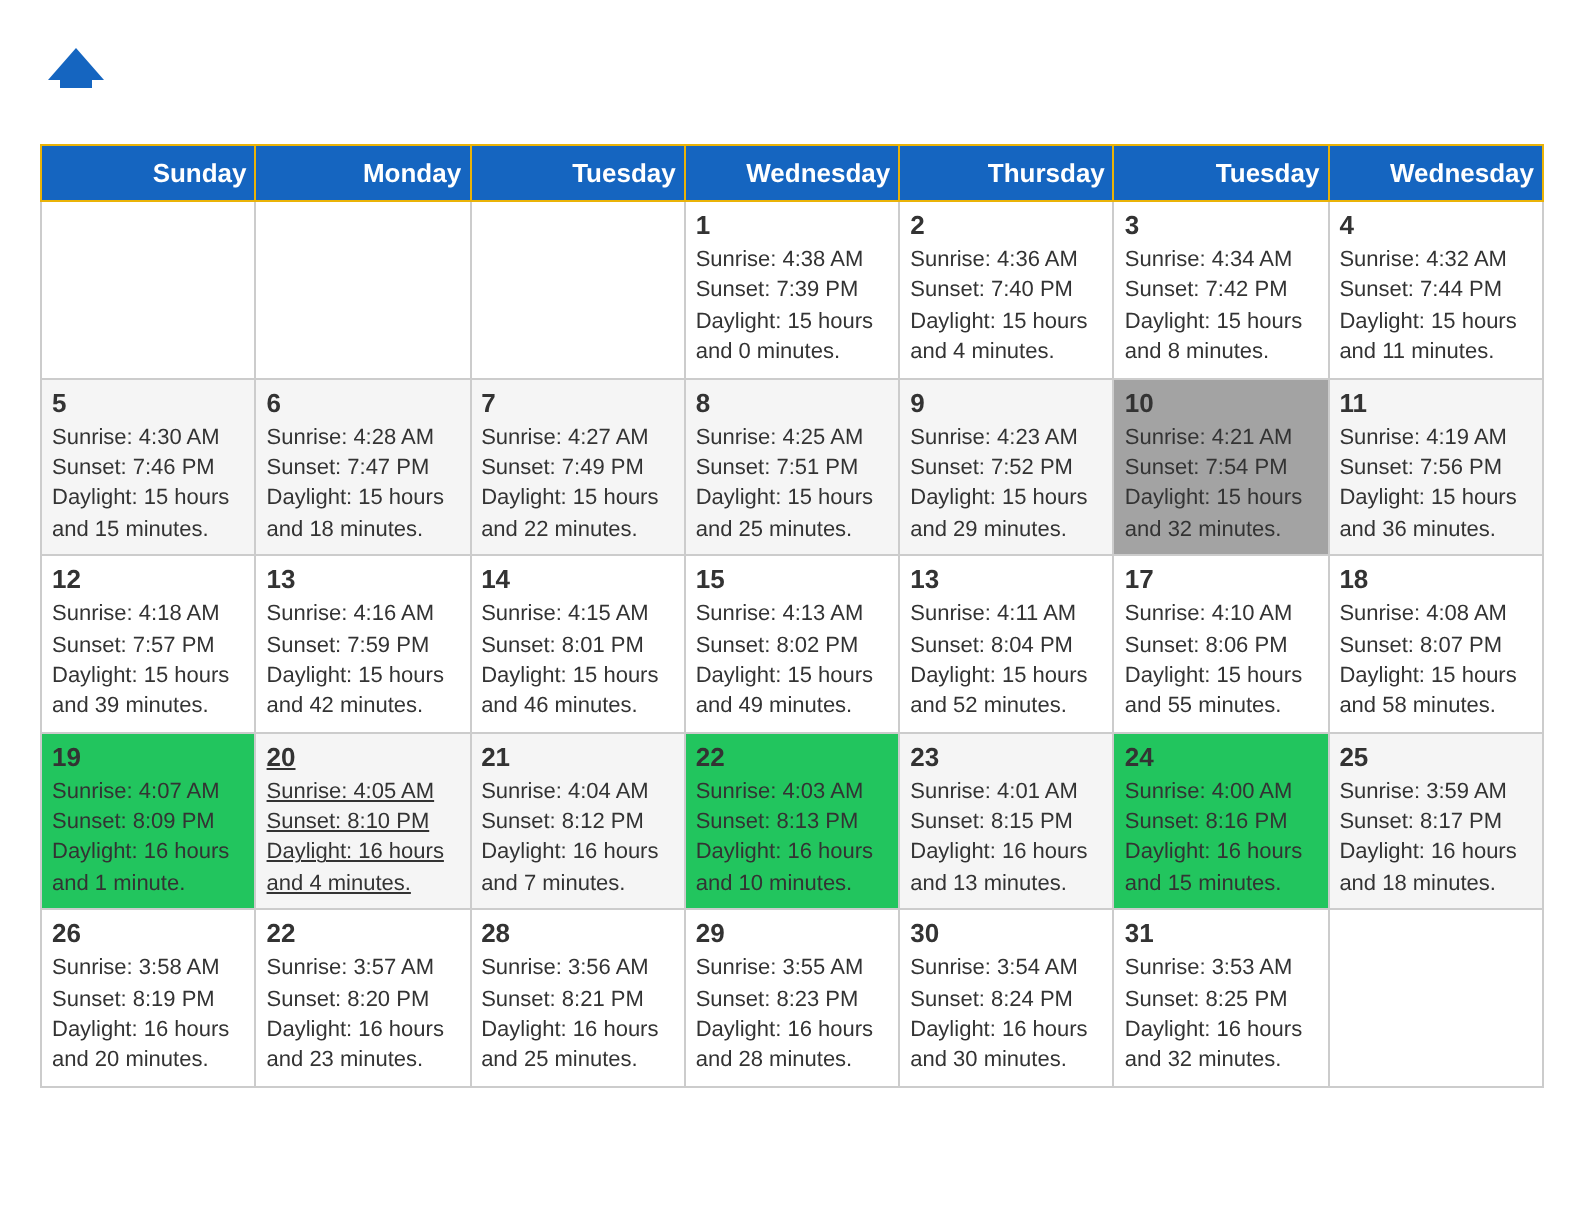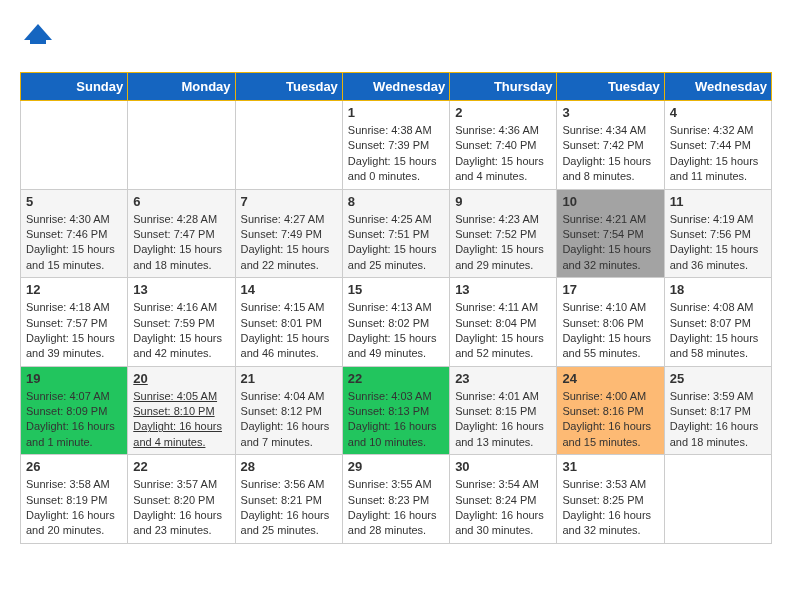--- a/index.html
+++ b/index.html
@@ -221,21 +221,21 @@
           <div class="cell-content">Sunrise: 4:04 AM<br>Sunset: 8:12 PM<br>Daylight: 16 hours<br>and 7 minutes.</div>
         </td>
         <td style="background: #22c55e;">
           <span class="day-number">22</span>
           <div class="cell-content">Sunrise: 4:03 AM<br>Sunset: 8:13 PM<br>Daylight: 16 hours<br>and 10 minutes.</div>
         </td>
         <td style="background: rgb(245, 245, 245);">
           <span class="day-number">23</span>
           <div class="cell-content">Sunrise: 4:01 AM<br>Sunset: 8:15 PM<br>Daylight: 16 hours<br>and 13 minutes.</div>
         </td>
-        <td style="background: #fdba74;">
+        <td style="background: #22c55e;">
           <span class="day-number">24</span>
           <div class="cell-content">Sunrise: 4:00 AM<br>Sunset: 8:16 PM<br>Daylight: 16 hours<br>and 15 minutes.</div>
         </td>
         <td style="background: rgb(245, 245, 245);">
           <span class="day-number">25</span>
           <div class="cell-content">Sunrise: 3:59 AM<br>Sunset: 8:17 PM<br>Daylight: 16 hours<br>and 18 minutes.</div>
         </td>
       </tr>
       <tr>
         <td>

